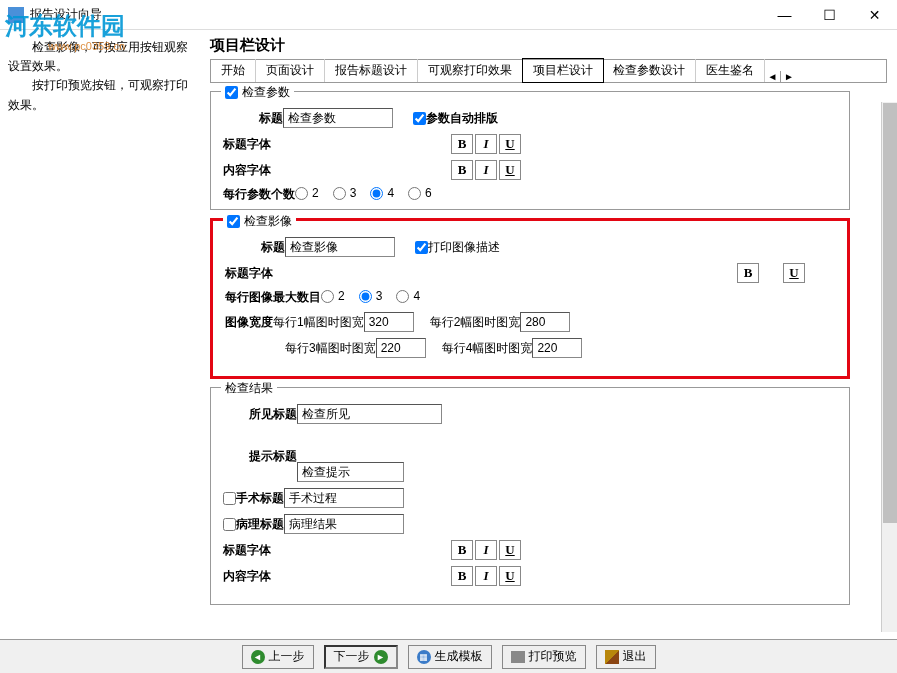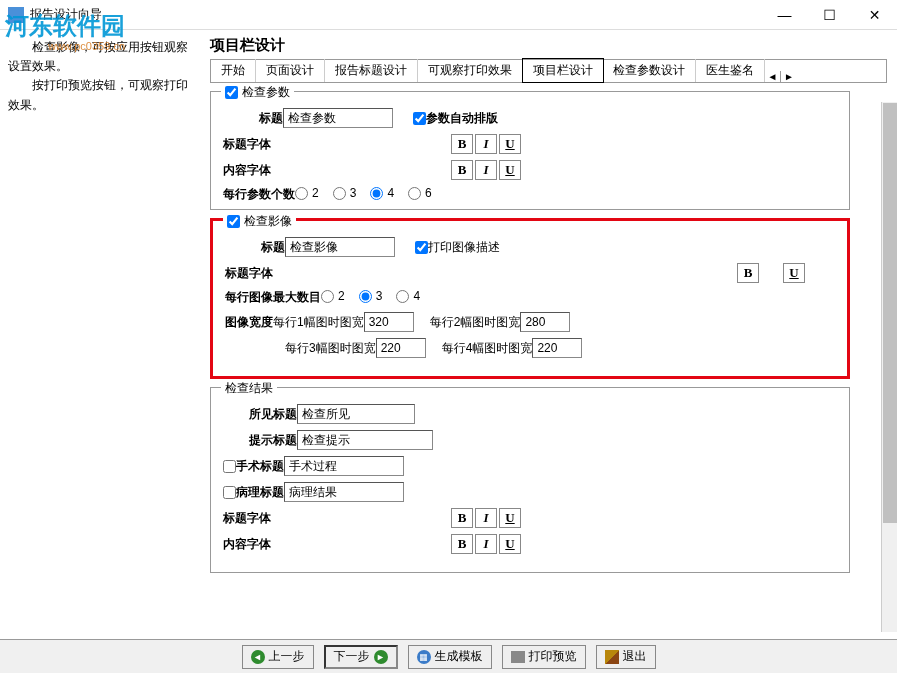--- a/index.html
+++ b/index.html
@@ -190,25 +190,25 @@
         <input type="text" style="width: 50px;" value="220">
       </div>
     </div>
 
     <div class="group" style="width:640px;">
       <div class="group-header">
         <span>检查结果</span>
       </div>
       <div class="row">
         <span class="label-bold" style="min-width:74px">所见标题</span>
-        <input type="text" style="width: 118px;" value="检查所见">
+        <input type="text" style="width: 145px;" value="检查所见">
       </div>
       <div class="row">
         <span class="label-bold" style="min-width:74px">提示标题</span>
-        <input type="text" style="width: 136px;" value="检查提示">
+        <input type="text" style="width: 107px; margin-top: 32px;" value="检查提示">
       </div>
       <div class="row">
         <input type="checkbox" style="">
         <span class="label-normal">手术标题</span>
         <input type="text" style="width: 120px;" value="手术过程">
       </div>
       <div class="row">
         <input type="checkbox" style="">
         <span class="label-normal">病理标题</span>
         <input type="text" style="width: 120px;" value="病理结果">

